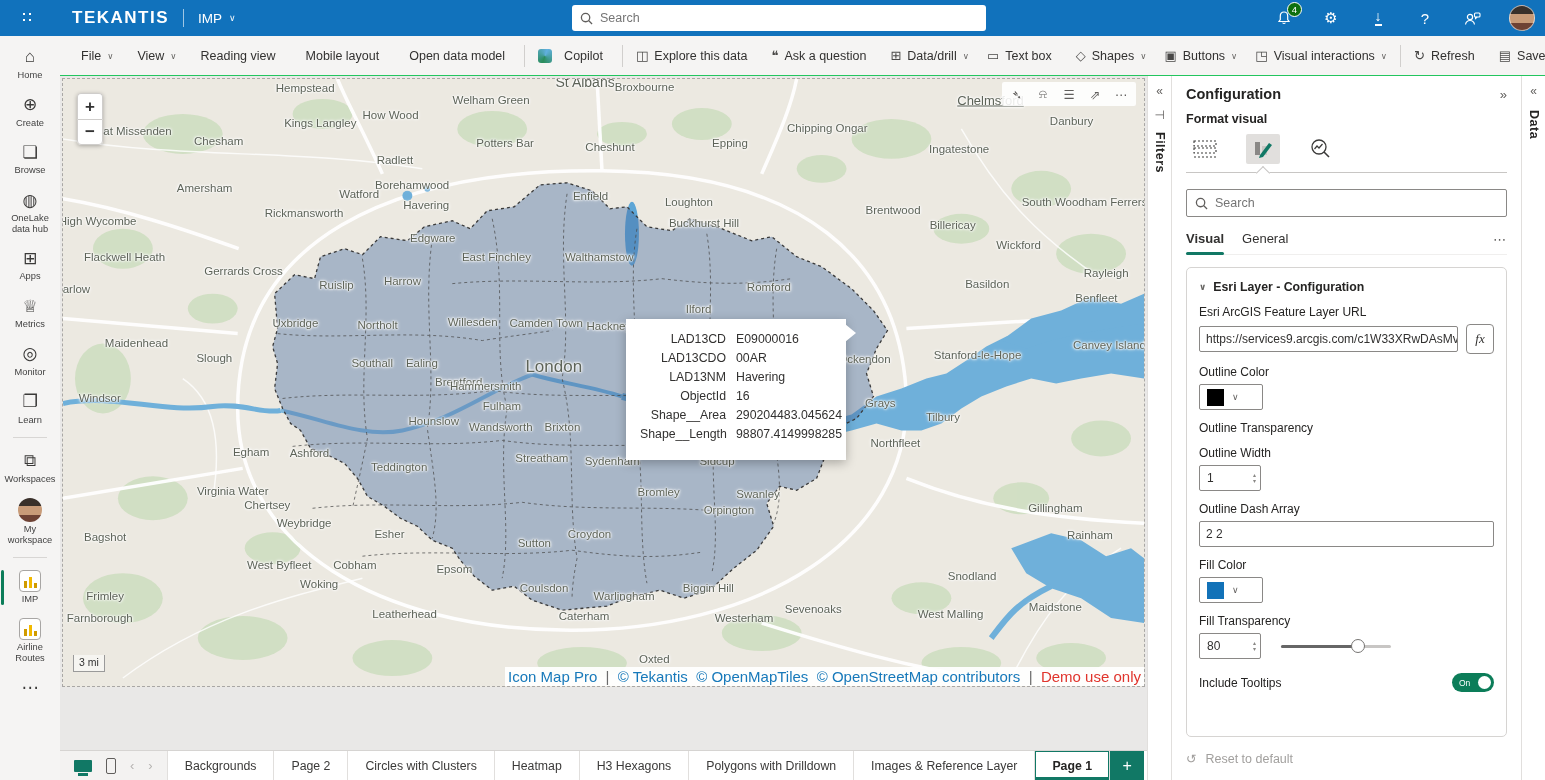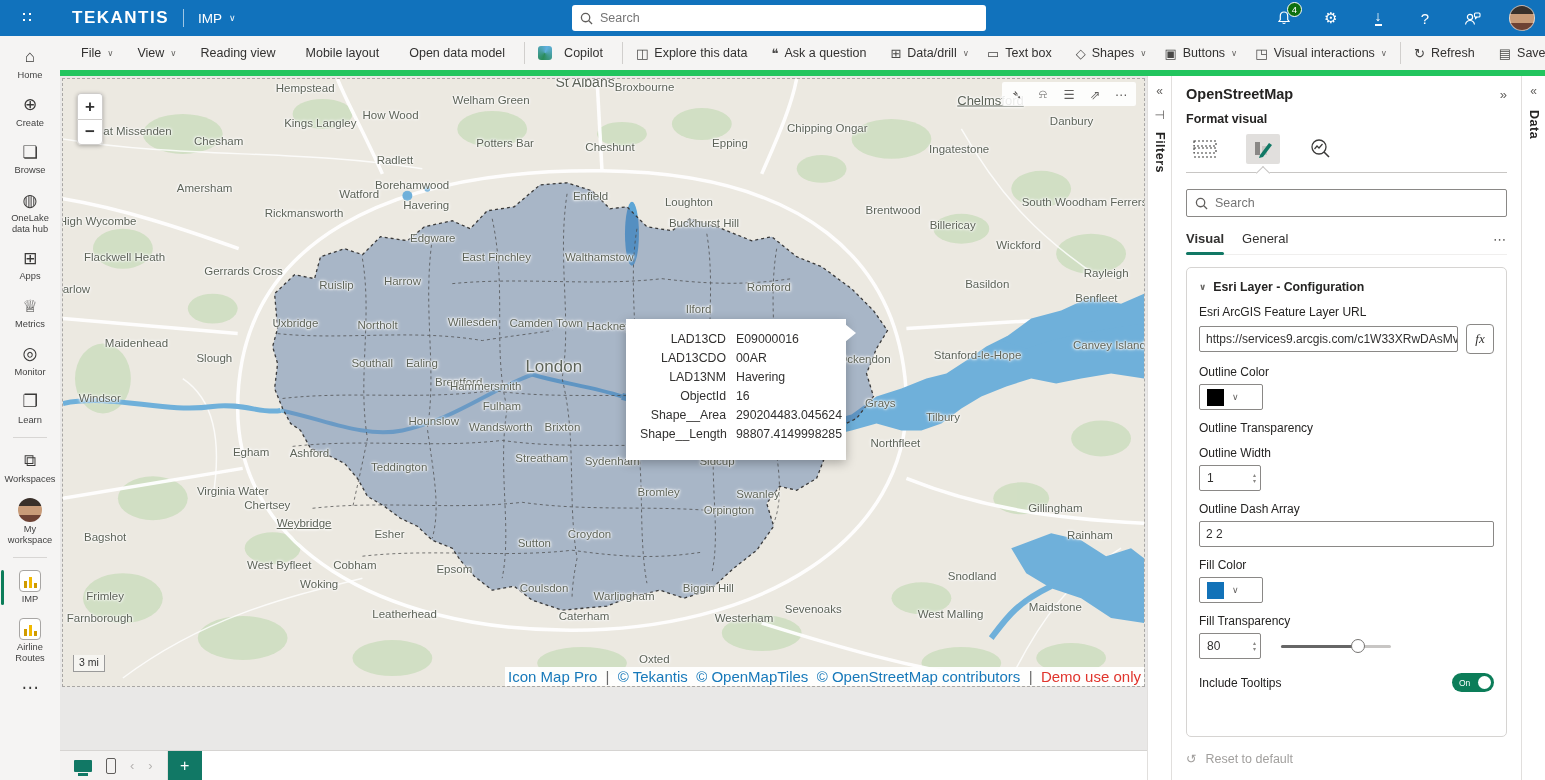--- a/index.html
+++ b/index.html
@@ -23,21 +23,21 @@
   .tb-right { position:absolute; right:10px; top:0; height:36px; display:flex; align-items:center; gap:27px; }
   .tb-ic { position:relative; width:20px; height:20px; display:grid; place-items:center; font-size:15px; color:#fff; cursor:pointer; }
   .badge { position:absolute; top:-6px; right:-8px; min-width:15px; height:15px; border-radius:8px; background:#0e700e;
     border:1px solid #fff; color:#fff; font-size:9.5px; display:grid; place-items:center; padding:0 2px; }
   .dl-ic { border-bottom:2px solid #fff; line-height:11px; height:15px; font-size:14px; }
   .avatar { width:26px; height:26px; border-radius:50%;
     background:linear-gradient(#39302a 0 34%, #c89b78 34% 72%, #6e4234 72%); border:1px solid rgba(255,255,255,.6); }
 
   
   .ribbon { position:absolute; left:60px; top:36px; right:0; height:40px; background:#f5f4f3;
-    border-bottom:6px solid #22c55e; display:flex; align-items:center; padding:0 6px; overflow:hidden; white-space:nowrap; z-index:40; }
+    border-bottom:1px solid #22c55e; display:flex; align-items:center; padding:0 6px; overflow:hidden; white-space:nowrap; z-index:40; }
   .rb-item { display:inline-flex; align-items:center; gap:6px; padding:0 9px; height:40px; font-size:12.5px; color:#323130; cursor:pointer; }
   .rb-item .glyph { font-size:13px; color:#494847; }
   .rb-item .chev { font-size:8.5px; color:#605e5c; }
   .rb-item[data-type="divider"] { width:1px; padding:0; height:22px; background:#d1cfcd; margin:0 4px; cursor:default; }
   .rb-item[data-type="copilot"]::before { content:""; width:14px; height:14px; border-radius:3px;
     background:conic-gradient(from 200deg,#2a8c5a,#61b0e0,#2a8c5a); }
 
   
   .leftnav { position:absolute; left:0; top:36px; width:60px; bottom:0; background:#f5f4f3; z-index:45;
     display:flex; flex-direction:column; align-items:center; padding-top:8px; gap:9px; overflow:hidden; }
@@ -623,21 +623,21 @@
         <div class="map-label" style="left: 15.7%; top: 67.8%;">Virginia Water</div>
 
         <div class="map-label" style="left: 18.9%; top: 70.1%;">Chertsey</div>
 
         <div class="map-label" style="left: 55.1%; top: 68%;">Bromley</div>
 
         <div class="map-label" style="left: 64.3%; top: 68.3%;">Swanley</div>
 
         <div class="map-label" style="left: 91.8%; top: 70.6%;">Gillingham</div>
 
-        <div class="map-label" style="left: 22.3%; top: 73.2%; text-decoration: underline;">Weybridge</div>
+        <div class="map-label" style="left: 22.3%; top: 73.2%;">Weybridge</div>
 
         <div class="map-label" style="left: 30.2%; top: 74.9%;">Esher</div>
 
         <div class="map-label" style="left: 48.7%; top: 74.9%;">Croydon</div>
 
         <div class="map-label" style="left: 61.6%; top: 71%;">Orpington</div>
 
         <div class="map-label" style="left: 43.6%; top: 76.5%;">Sutton</div>
 
         <div class="map-label" style="left: 95%; top: 75.2%;">Rainham</div>
@@ -755,21 +755,21 @@
 </div>
 
 <div class="fstrip">
   <span class="ic">«</span>
   <span class="ic">⊣</span>
   <span class="vtext">Filters</span>
 </div>
 
 <div class="vizpanel">
   <div class="vp-head">
-    <span class="vp-title">OpenStreetMap</span>
+    <span class="vp-title">Configuration</span>
     <span class="vp-collapse">»</span>
   </div>
   <div class="vp-sub">Format visual</div>
 
   <div class="vp-icons">
     <div class="vp-ic">
       <svg width="24" height="20" viewBox="0 0 24 20">
           <rect x="1" y="2" width="22" height="5" fill="none" stroke="#3b3a39" stroke-width="1.1" stroke-dasharray="2 2"></rect>
           <rect x="1" y="9" width="22" height="5" fill="none" stroke="#3b3a39" stroke-width="1.1" stroke-dasharray="2 2"></rect>
           <line x1="1" y1="18" x2="23" y2="18" stroke="#3b3a39" stroke-width="1.1" stroke-dasharray="2 2"></line>
@@ -874,14 +874,32 @@
   <span class="vtext">Data</span>
 </div>
 
 <div class="pagebar">
   <div class="pb-left">
     <span class="ic-monitor"></span>
     <span class="ic-phone"></span>
     <span class="pb-arrow">‹</span>
     <span class="pb-arrow">›</span>
   </div>
+  <div class="pb-tabs">
+
+      <div class="pb-tab">Backgrounds</div>
+
+      <div class="pb-tab">Page 2</div>
+
+      <div class="pb-tab">Circles with Clusters</div>
+
+      <div class="pb-tab">Heatmap</div>
+
+      <div class="pb-tab">H3 Hexagons</div>
+
+      <div class="pb-tab">Polygons with Drilldown</div>
+
+      <div class="pb-tab">Images &amp; Reference Layer</div>
+
+      <div class="pb-tab" data-active="true">Page 1</div>
+    </div>
   <div class="pb-add">+</div>
 </div>
 
 </body></html>

